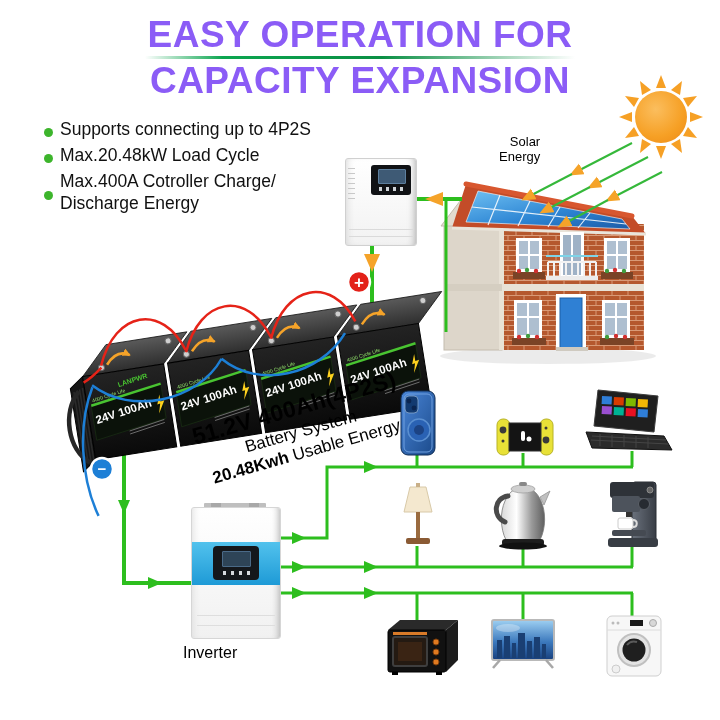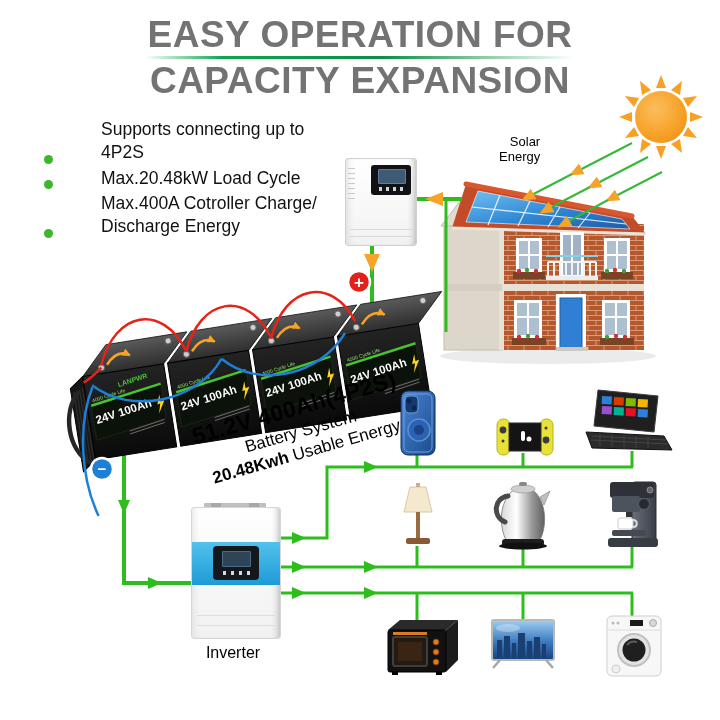--- a/index.html
+++ b/index.html
@@ -3,35 +3,35 @@
 <meta charset="utf-8">
 <style>
   html,body{margin:0;padding:0;background:#fff;}
   .stage{position:relative;width:720px;height:720px;background:#fff;overflow:hidden;
          font-family:"Liberation Sans", sans-serif;}
   .layer{position:absolute;left:0;top:0;width:720px;height:720px;}
   .abs{position:absolute;}
 
   
   .title{left:110px;top:14px;width:500px;text-align:center;z-index:3;}
-  .title .tline{font-size:37px;font-weight:800;color:#737373;letter-spacing:0.5px;line-height:1.12;}
+  .title .tline{font-size:37px;font-weight:800;color:#8b5cf6;letter-spacing:0.5px;line-height:1.12;}
   .divider{height:3px;width:430px;margin:1px auto 1px auto;
     background:linear-gradient(90deg,rgba(12,166,80,0) 0%,#0CA650 18%,#0a8f44 55%,rgba(12,166,80,0) 100%);}
 
   
   .features{left:44px;top:118px;width:300px;z-index:3;}
-  .feat{display:flex;align-items:flex-end;margin-bottom:3px;gap:41px;}
+  .feat{display:flex;align-items:center;margin-bottom:3px;}
   .dot{width:9px;height:9px;border-radius:50%;background:#3DB52C;margin:7px 7px 0 0;flex:0 0 auto;}
   .ftext{font-size:17.5px;color:#111;line-height:1.3;}
 
   
   .lbl{color:#000;z-index:3;}
   .mppt-label{left:340px;top:130px;width:84px;text-align:center;font-size:15px;line-height:1.07;}
   .solar-label{left:499px;top:135px;font-size:13px;line-height:1.12;text-align:right;}
-  .inverter-label{left:183px;top:644px;width:100px;text-align:center;font-size:16px;}
+  .inverter-label{left:183px;top:644px;width:100px;text-align:left;font-size:16px;}
   .loads-label{left:395px;top:571px;width:200px;text-align:center;font-size:15px;}
 
   
   .battery-text{left:150px;top:394px;width:300px;transform:rotate(-16deg);
     text-align:center;color:#000;z-index:3;}
   .bt1{font-size:23px;font-weight:800;letter-spacing:0.2px;}
   .bt2{font-size:17px;font-weight:500;margin-top:1px;}
   .bt3{font-size:17px;margin-top:1px;}
   .bt3 .b{font-weight:800;}
 

